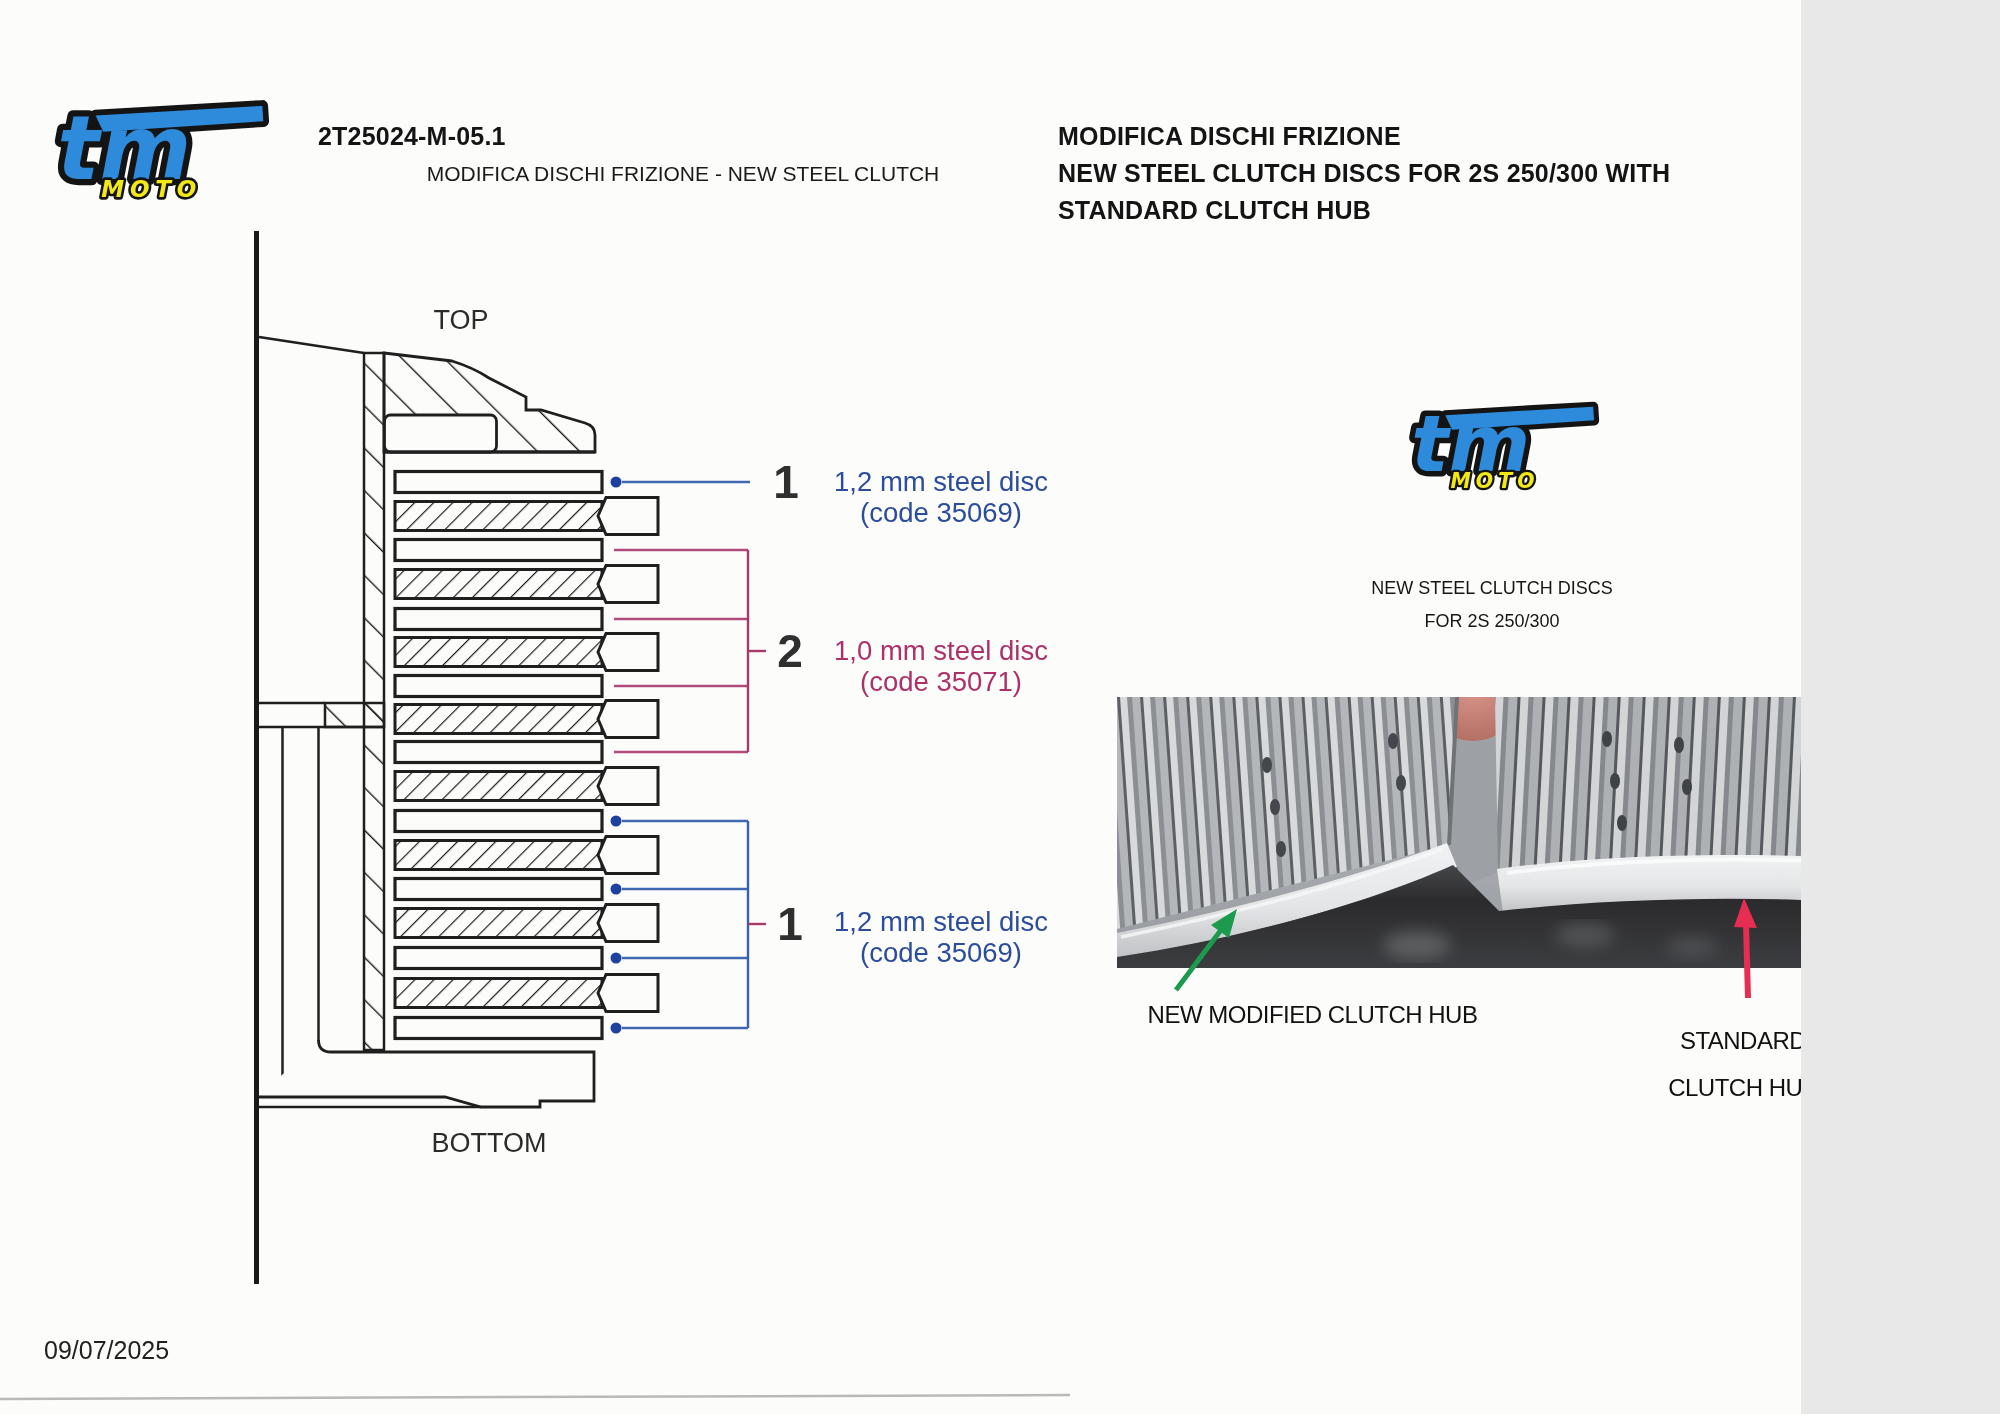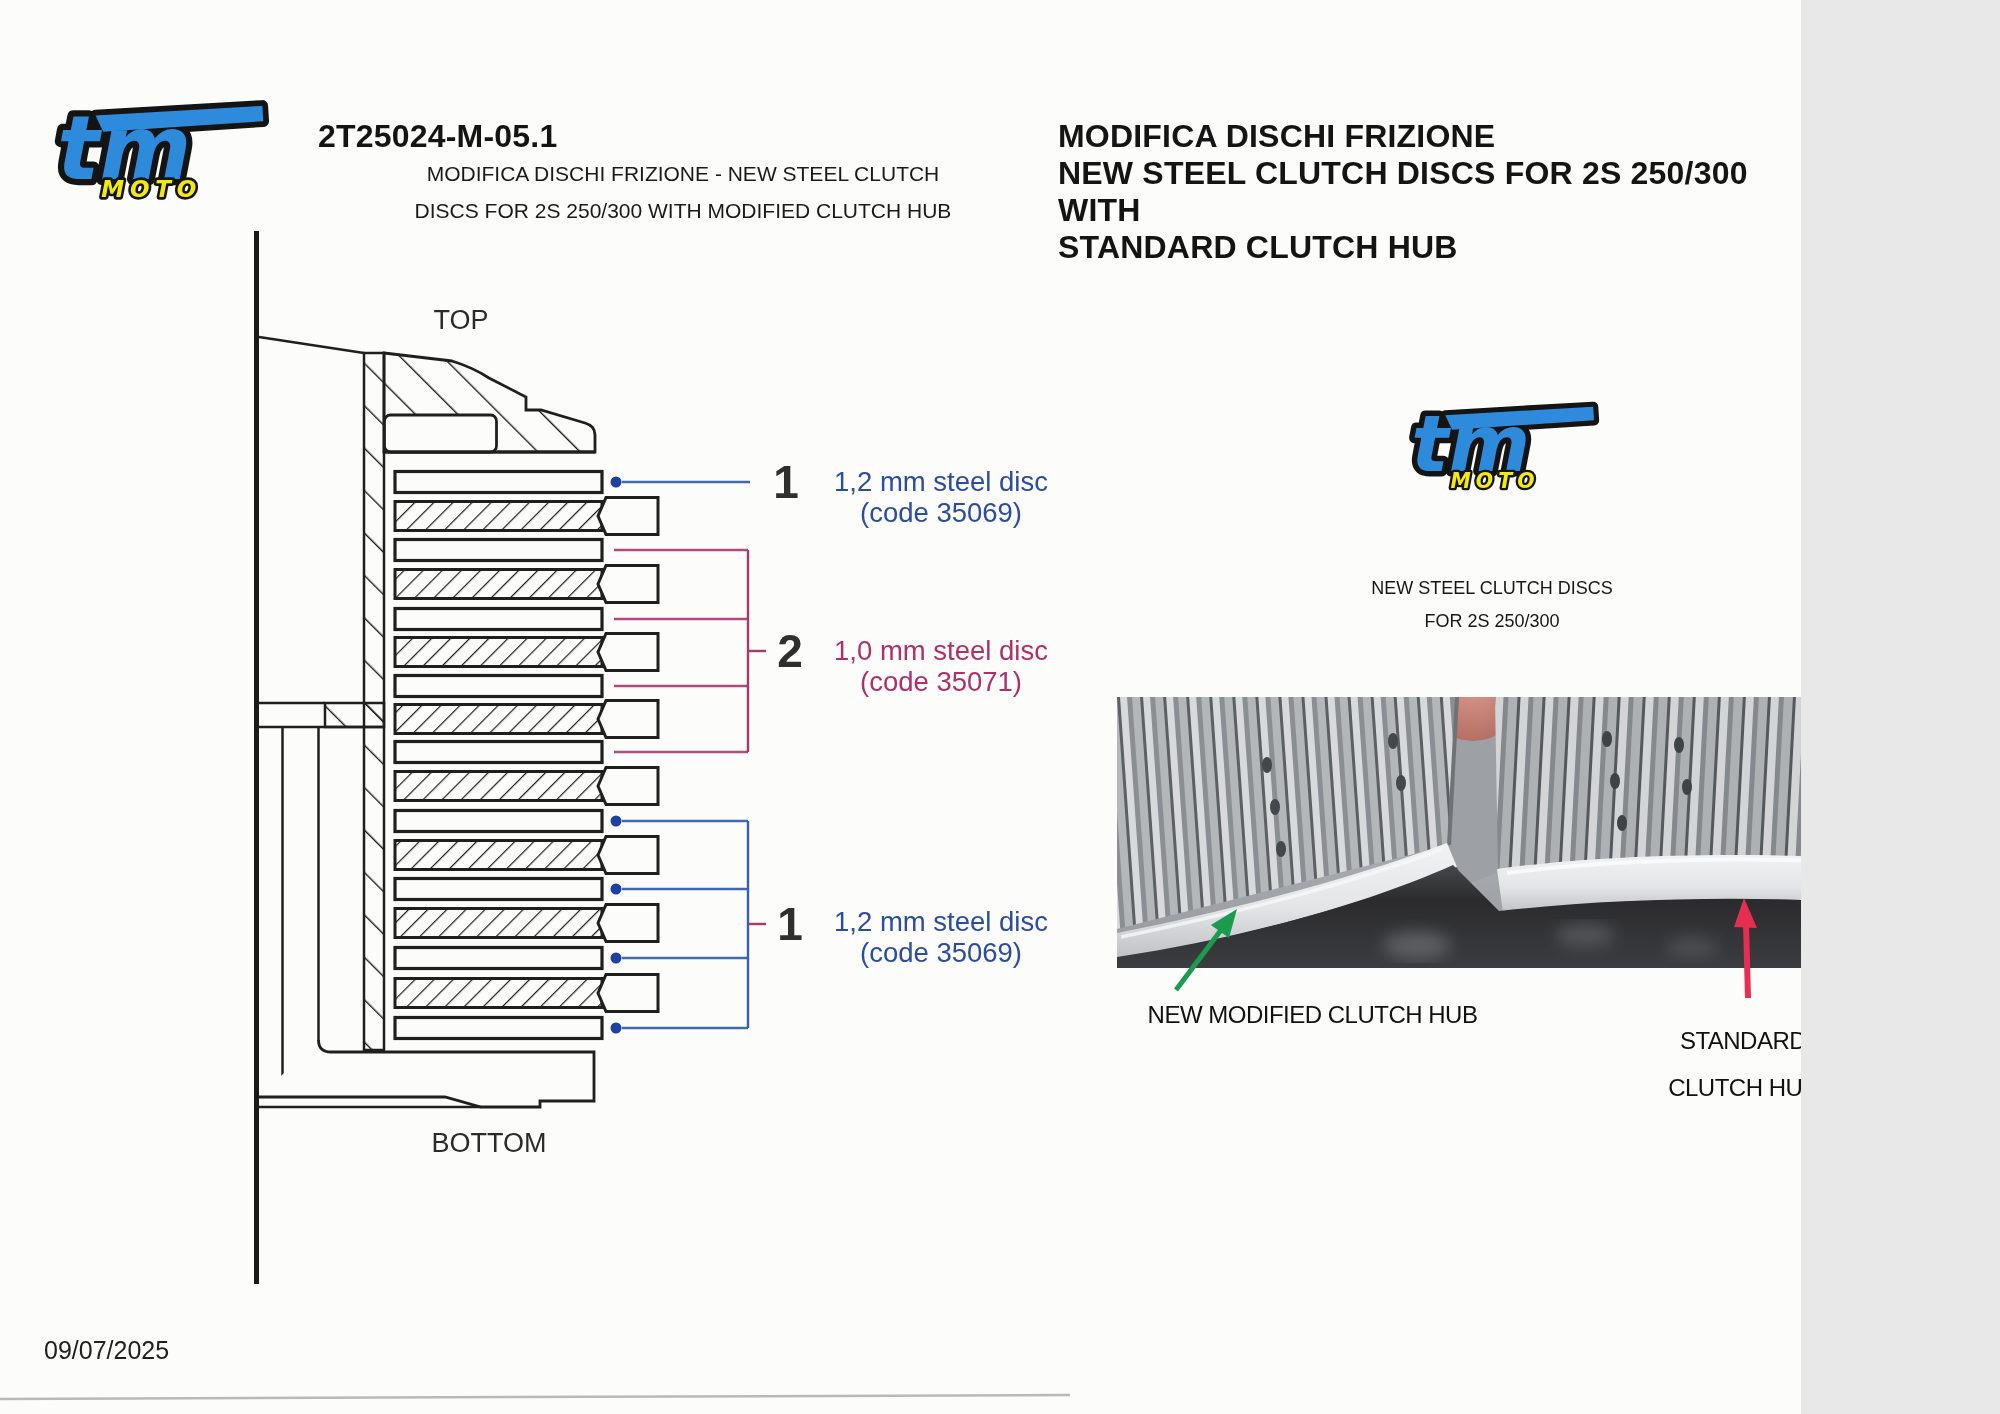--- a/index.html
+++ b/index.html
@@ -1,20 +1,20 @@
 <!DOCTYPE html>
 <html><head>
 <meta charset="utf-8">
 <style>
   html,body{margin:0;padding:0;background:#e8e8e8;}
   #page{position:relative;width:1801px;height:1414px;background:#fcfcfb;overflow:hidden;
         font-family:"Liberation Sans",sans-serif;color:#1a1a1a;}
   .abs{position:absolute;}
   
-  .hdr{font-weight:bold;font-size:32px;line-height:37px;letter-spacing:0.2px;color:#141414;}
+  .hdr{font-weight:bold;font-size:25px;line-height:37px;letter-spacing:0.2px;color:#141414;}
   #doc-code{left:318px;top:118px;}
   #title-left{left:318px;top:155px;width:730px;line-height:37px;font-weight:normal;font-size:21px;text-align:center;}
   #title-right{left:1058px;top:118px;width:760px;}
   #page-num{left:1905px;top:120px;width:80px;font-size:46px;font-weight:bold;text-align:center;}
   
   #caption{left:1192px;top:572px;width:600px;text-align:center;font-size:18px;line-height:33px;color:#161616;}
   #label-left{left:1125px;top:1001px;width:375px;text-align:center;font-size:24px;letter-spacing:-0.5px;color:#111;}
   #label-right{left:1638px;top:1017px;width:210px;text-align:center;font-size:24px;line-height:47px;letter-spacing:-0.5px;color:#111;}
   
   #footer-date{left:44px;top:1336px;font-size:25px;color:#202020;}
@@ -35,21 +35,20 @@
       <text x="18" y="86" font-family="DejaVu Sans, sans-serif" font-size="92" font-weight="bold" font-style="italic" fill="none" stroke="#141414" stroke-width="13" stroke-linejoin="round">tm</text>
     </g>
     <path d="M58,20 L232,10 L233,26 L66,37 Z" fill="#2e8bdb"></path>
     <text x="18" y="86" font-family="DejaVu Sans, sans-serif" font-size="92" font-weight="bold" font-style="italic" fill="#2e8bdb">tm</text>
     <text x="64" y="105" font-family="DejaVu Sans, sans-serif" font-size="24" font-weight="bold" font-style="italic" letter-spacing="6" fill="#f2e818" stroke="#141414" stroke-width="5.5" paint-order="stroke" stroke-linejoin="round">MOTO</text>
   </svg>
 
   <div class="abs hdr" id="doc-code">2T25024-M-05.1</div>
   <div class="abs" id="title-left">
     <div>MODIFICA DISCHI FRIZIONE - NEW STEEL CLUTCH</div>
-    <div>DISCS FOR 2S 250/300 WITH MODIFIED CLUTCH HUB</div>
   </div>
   <div class="abs hdr" id="title-right">
     <div>MODIFICA DISCHI FRIZIONE</div>
     <div>NEW STEEL CLUTCH DISCS FOR 2S 250/300 WITH</div>
     <div>STANDARD CLUTCH HUB</div>
   </div>
   <div class="abs" id="page-num">5</div>
 
   <svg class="abs logo" style="left:1396px;top:398px" width="204" height="94" viewBox="0 0 240 110">
     <g>

